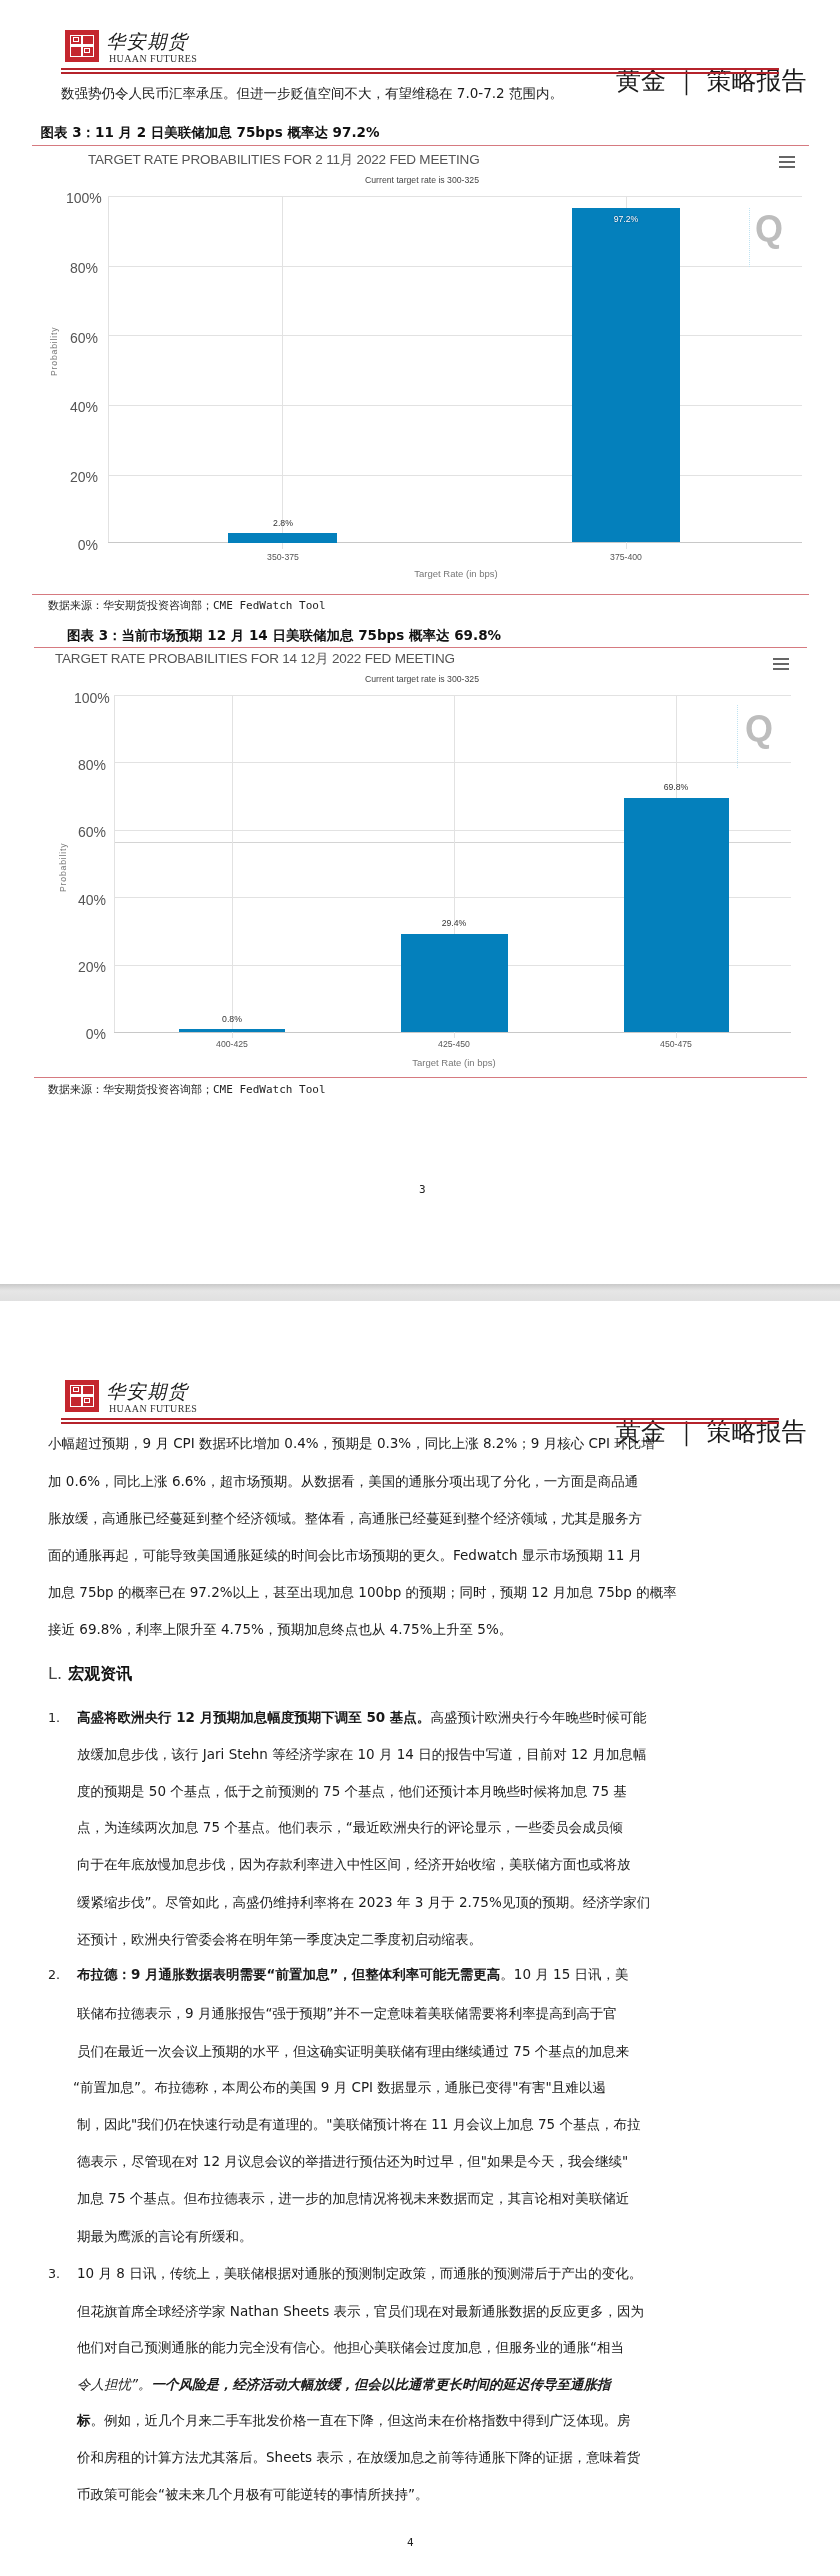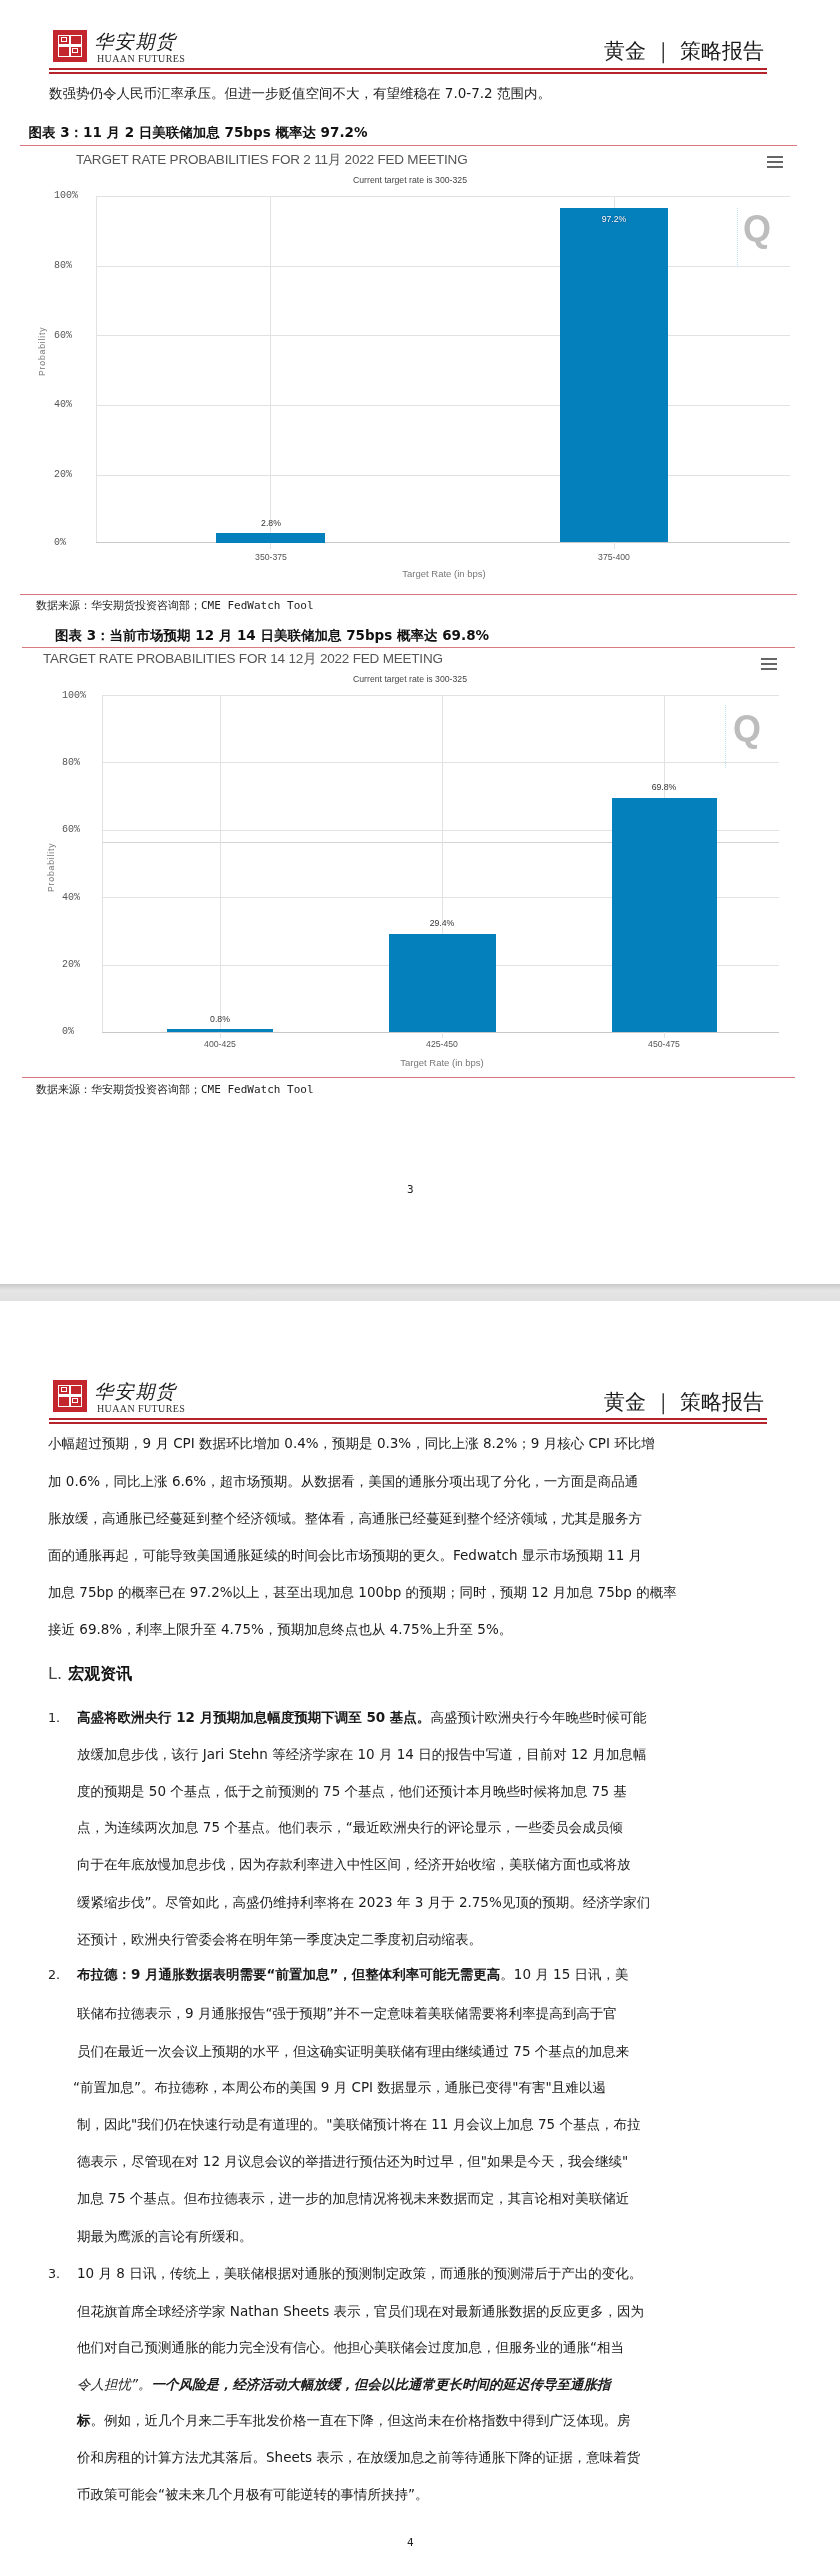--- a/index.html
+++ b/index.html
@@ -1,38 +1,38 @@
 <!DOCTYPE html>
 <html style="font-size:12.7px"><head>
 <meta charset="utf-8">
 <style>
   * { margin:0; padding:0; box-sizing:border-box; }
   html, body { width:841px; height:2576px; background:#ffffff; overflow:hidden; }
   body { position:relative; font-family:"DejaVu Sans", "Liberation Sans", sans-serif; color:#1a1a1a; }
-  .page { position:absolute; left:0; width:734px; background:#fff; }
+  .page { position:absolute; left:12px; width:734px; background:#fff; }
   .logo-icon { position:absolute; width:34px; height:32px; background:#c4262e; }
   .logo-icon .inner { position:absolute; left:4.8px; top:4.8px; width:24.6px; height:22px; border:1.6px solid #fff; }
   .logo-icon .hbar { position:absolute; left:4.8px; top:14.3px; width:24.6px; height:2.4px; background:#fff; }
   .logo-icon .vbar { position:absolute; left:16px; top:4.8px; width:2.4px; height:22px; background:#fff; }
   .logo-icon .sq { position:absolute; width:5.5px; height:4.8px; border:1.6px solid #fff; }
   .logo-cn { position:absolute; font-family:"DejaVu Serif", serif; font-size:19px; font-style:italic; color:#1a1a1a; letter-spacing:1.6px; }
   .logo-en { position:absolute; font-family:"Liberation Serif", serif; font-size:10px; color:#333; letter-spacing:0.4px; }
-  .hdr-right { position:absolute; font-size:21px; color:#1a1a1a; white-space:pre; }
+  .hdr-right { position:absolute; font-size:25px; color:#1a1a1a; white-space:pre;margin-top:27px; }
   .redline { position:absolute; height:1.6px; background:#b5232b; }
   .thinred { position:absolute; height:0.8px; background:#d67a80; }
   .body-text { position:absolute; font-size:13.5px; white-space:nowrap; color:#1a1a1a; }
   .caption { position:absolute; font-size:13.5px; font-weight:bold; white-space:nowrap; color:#111; }
   .source { position:absolute; font-size:11px; white-space:nowrap; color:#222; font-family:"DejaVu Sans Mono", "Liberation Mono", monospace; }
   .chart-title { position:absolute; font-family:"Liberation Sans", sans-serif; font-size:13.5px; color:#555; white-space:nowrap; letter-spacing:-0.2px; }
   .chart-sub { position:absolute; font-family:"Liberation Sans", sans-serif; font-size:8.7px; color:#444; white-space:nowrap; transform:translateX(-50%); }
   .hamburger { position:absolute; width:16px; height:12.7px; }
   .hamburger span { position:absolute; left:0; width:16px; height:2.4px; background:#666; }
   .gridline { position:absolute; height:0.8px; background:#e2e2e2; }
   .vgrid { position:absolute; width:0.8px; background:#e2e2e2; }
-  .ylabel { position:absolute; font-family:Liberation Mono, monospace; font-size:10px; color:#555; width:32px; }
+  .ylabel { position:absolute; font-family:Liberation Sans, sans-serif; font-size:14px; color:#555; text-align:right; width:32px; }
   .bar { position:absolute; background:#0480bc; }
   .barlabel { position:absolute; font-family:"Liberation Sans", sans-serif; font-size:8.7px; color:#333; transform:translateX(-50%); white-space:nowrap; }
   .barlabel.inside { color:#fff; text-shadow:0 0 1.6px #036; }
   .xcat { position:absolute; font-family:"Liberation Sans", sans-serif; font-size:8.7px; color:#555; transform:translateX(-50%); white-space:nowrap; }
   .xtitle { position:absolute; font-family:"Liberation Sans", sans-serif; font-size:9.5px; color:#777; transform:translateX(-50%); white-space:nowrap; }
   .ytitle { position:absolute; font-family:"Liberation Sans", sans-serif; font-size:8.7px; color:#777; transform:rotate(-90deg); transform-origin:left top; white-space:nowrap; letter-spacing:0.8px; }
   .axisline { position:absolute; height:0.8px; background:#c8c8c8; }
   .qmark { position:absolute; font-family:"Liberation Sans", sans-serif; font-size:36px; font-weight:bold; color:#bdbdbd; }
   .qdots { position:absolute; width:11px; border-left:1.6px dotted #bfe3f2; }
   .pagenum { position:absolute; font-family:"DejaVu Sans Mono", monospace; font-size:11px; color:#222; }

